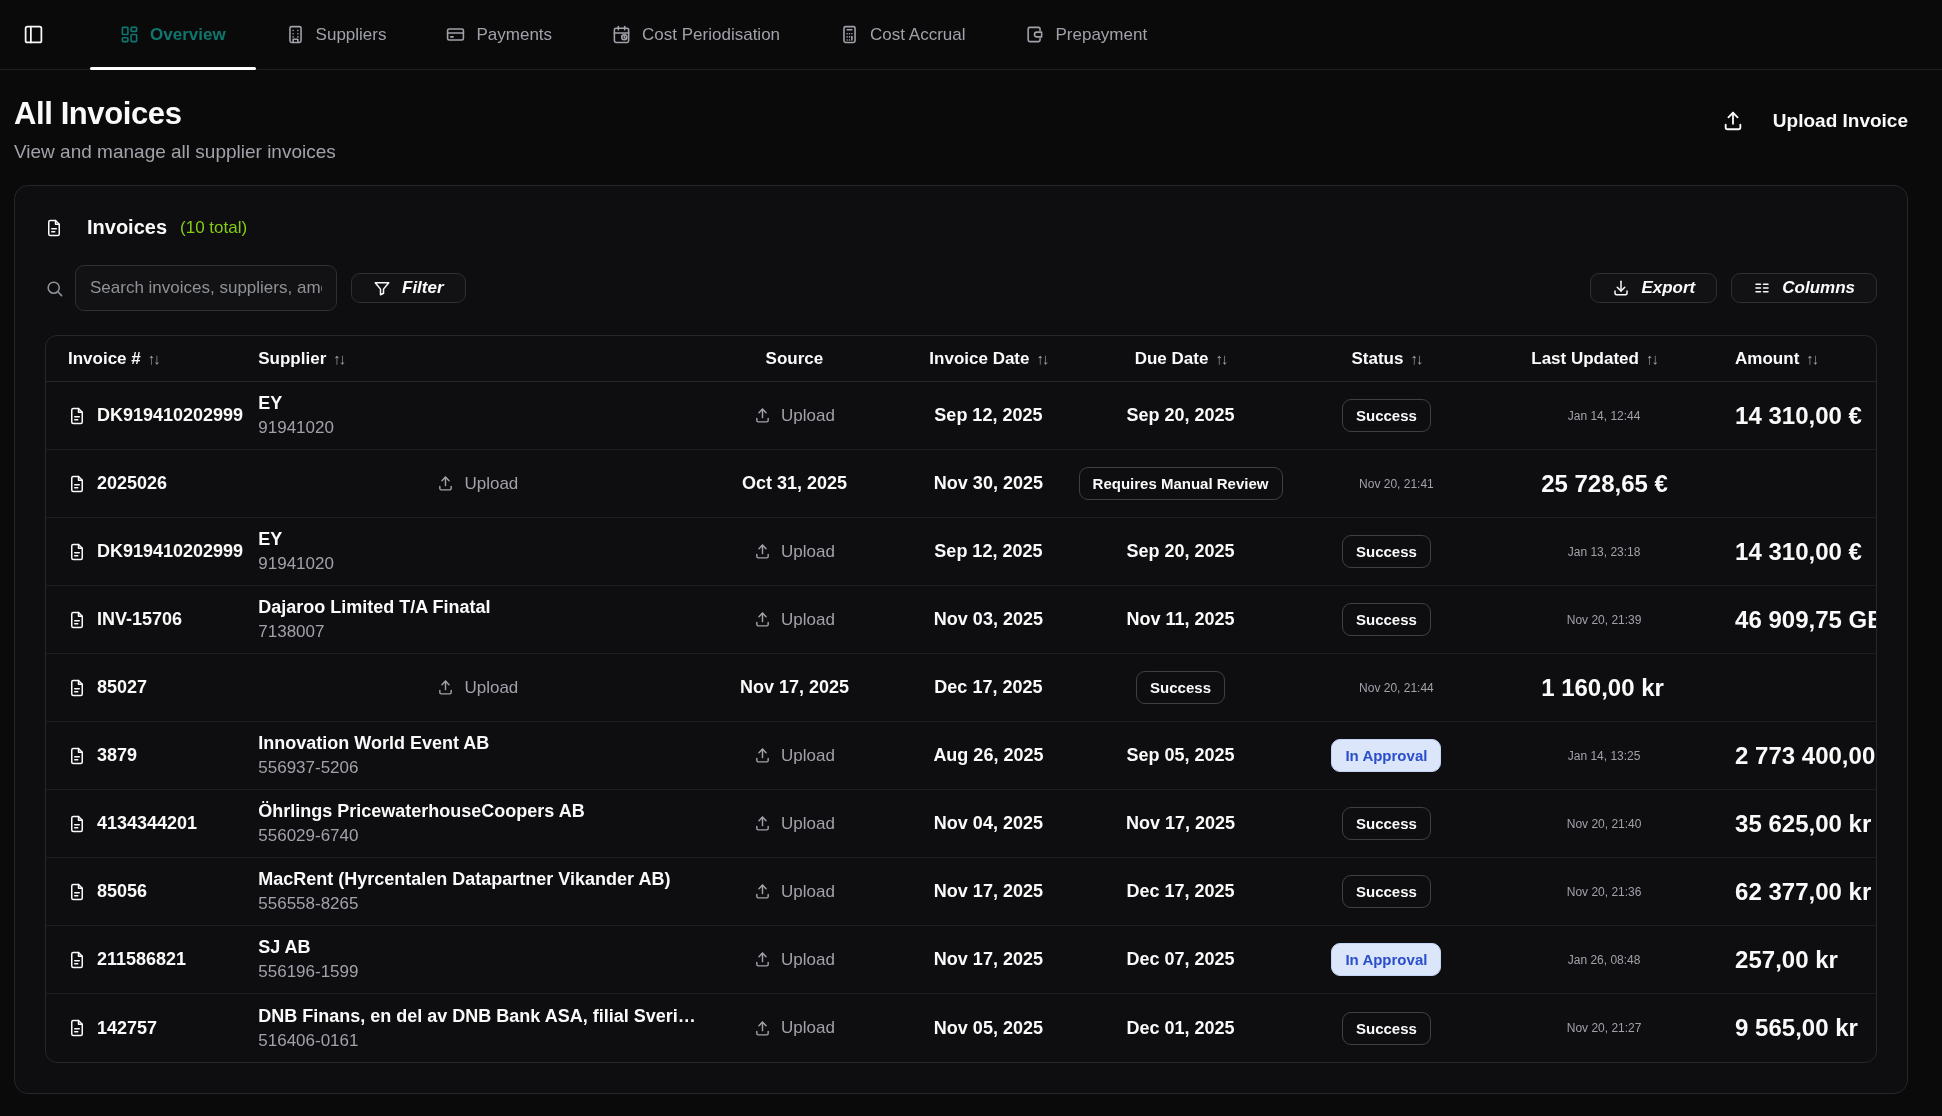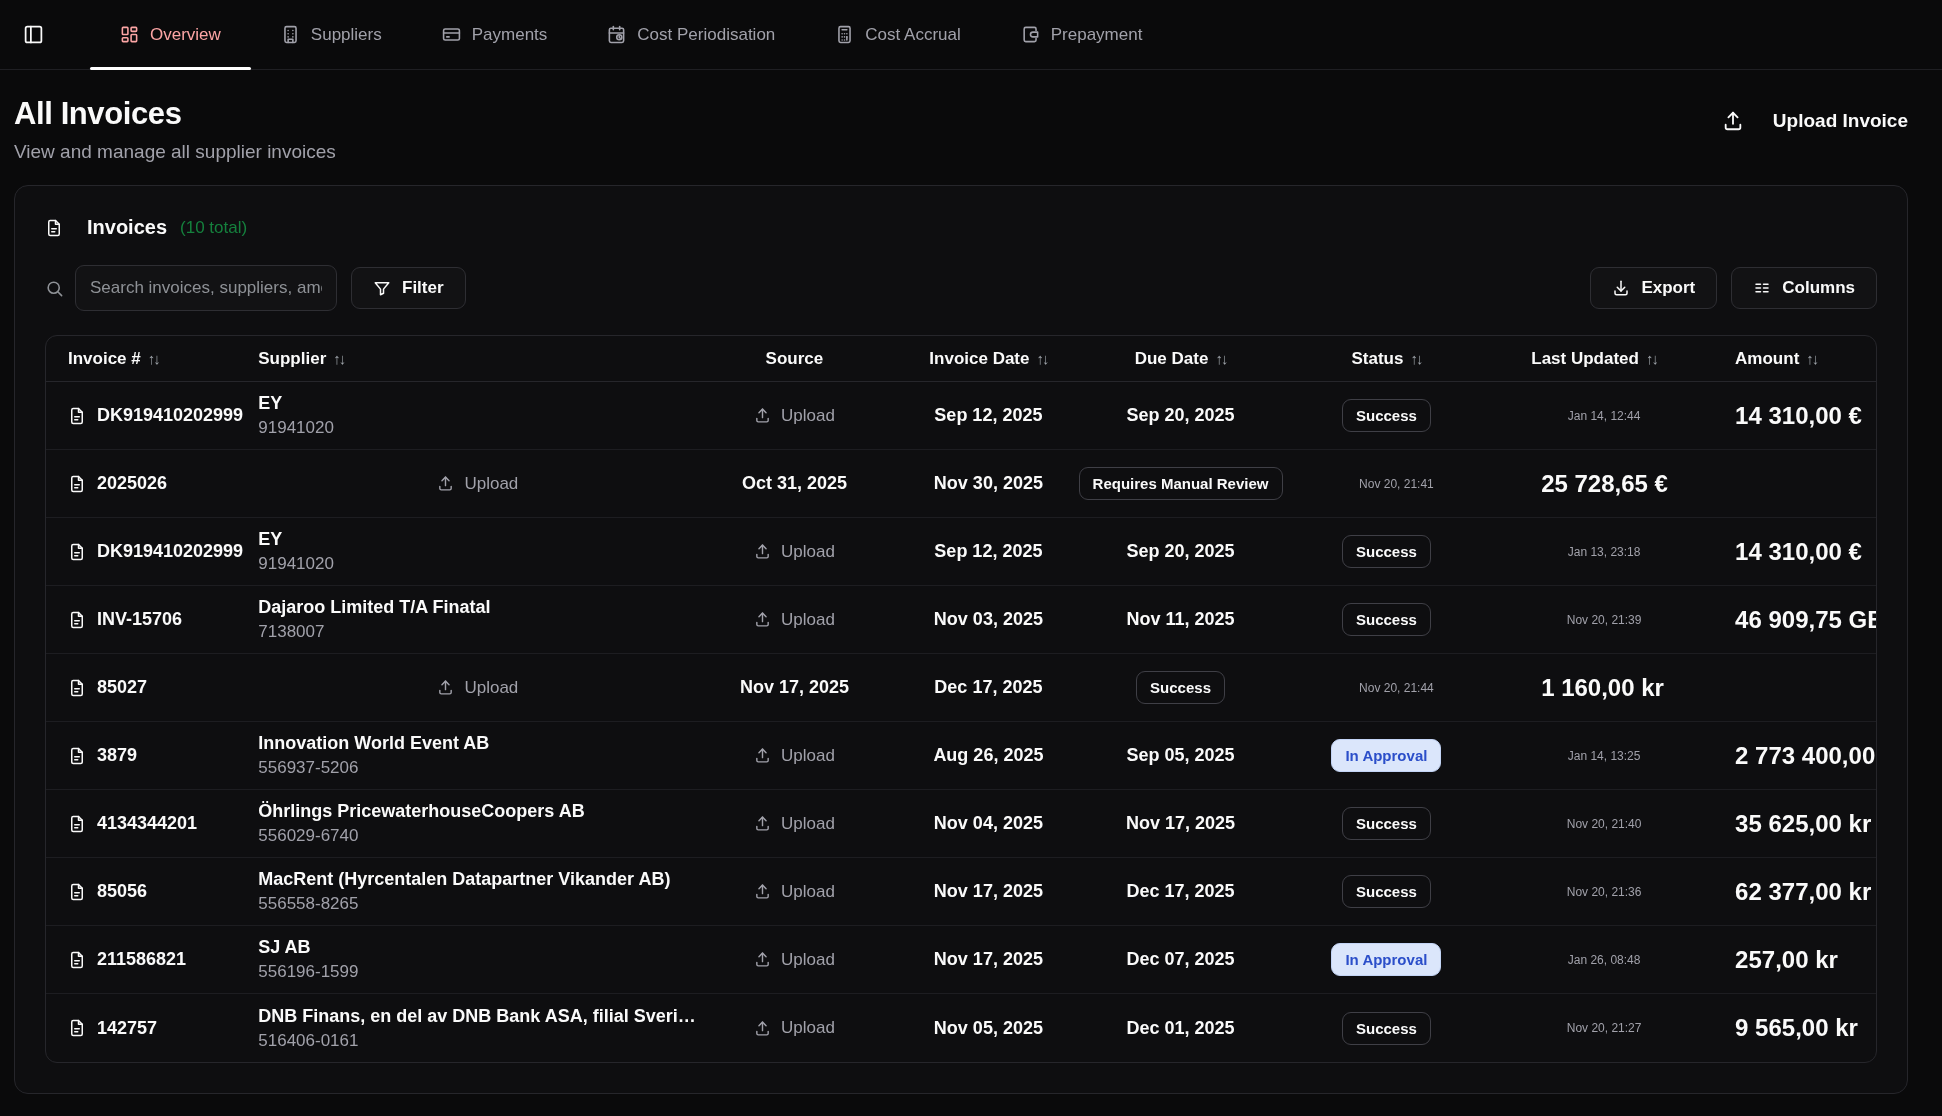--- a/index.html
+++ b/index.html
@@ -23,21 +23,21 @@
     width:34px; height:34px; display:flex; align-items:center; justify-content:center;
     color:#fafafa; background:transparent; border:none; cursor:pointer;
   }
   .tabs{ display:flex; margin-left:40px; }
   .tab{
     position:relative; display:flex; align-items:center; gap:11px;
     padding:0 30px; color:#a1a1aa; font-size:17px; font-weight:500;
     background:transparent; border:none; cursor:pointer;
     font-family:"Liberation Sans", sans-serif;
   }
-  .tab.active{ color:#fca5a5; font-weight:400; }
+  .tab.active{ color:#0f766e; font-weight:700; }
   .tab.active::after{
     content:""; position:absolute; left:0; right:0; bottom:-1px;
     height:3px; background:#ffffff; border-radius:2px;
   }
   .tab svg{ width:19px; height:19px; }
 
   
   .page-head{
     display:flex; justify-content:space-between; align-items:flex-start;
     padding:26px 34px 22px 14px;
@@ -56,40 +56,41 @@
   .card{
     margin:0 34px 0 14px;
     background:#0e0e10;
     border:1px solid #26262b;
     border-radius:14px;
     padding:30px;
   }
   .card-head{ display:flex; align-items:center; gap:13px; margin-bottom:26px; }
   .card-head svg{ width:20px; height:20px; }
   .card-title{ font-size:20px; font-weight:700; }
-  .card-count{ font-size:17px; color:#15803d; font-weight:400; }
+  .card-count{ font-size:17px; color:#84cc16; font-weight:400; }
 
   
   .toolbar{ display:flex; align-items:center; margin-bottom:24px; }
   .search-glyph{ color:#8e9196; margin-right:11px; }
   .search-glyph svg{ width:19px; height:19px; }
   .search-input{
     width:262px; height:46px;
     background:#121214; border:1px solid #2e2e33; border-radius:9px;
     color:#e4e4e7; font-size:17px; padding:0 14px;
     font-family:"Liberation Sans", sans-serif;
     outline:none;
   }
   .search-input::placeholder{ color:#8e9196; }
   .btn{
-    height:42px; padding:0 21px;
+    height:30px; padding:0 21px;
     display:flex; align-items:center; gap:11px;
     background:#121214; border:1px solid #2e2e33; border-radius:9px;
     color:#fafafa; font-size:17px; font-weight:700; cursor:pointer;
     font-family:"Liberation Sans", sans-serif;
+    font-style:italic;
   }
   .btn svg{ width:18px; height:18px; }
   .filter-btn{ margin-left:14px; }
   .spacer{ flex:1; }
   .columns-btn{ margin-left:14px; }
 
   
   :root{ --cols: 11.6% 24% 10.6% 10.6% 10.4% 12.1% 10.6% 10.1%; }
   .table{
     border:1px solid #26262b; border-radius:12px; overflow:hidden;

